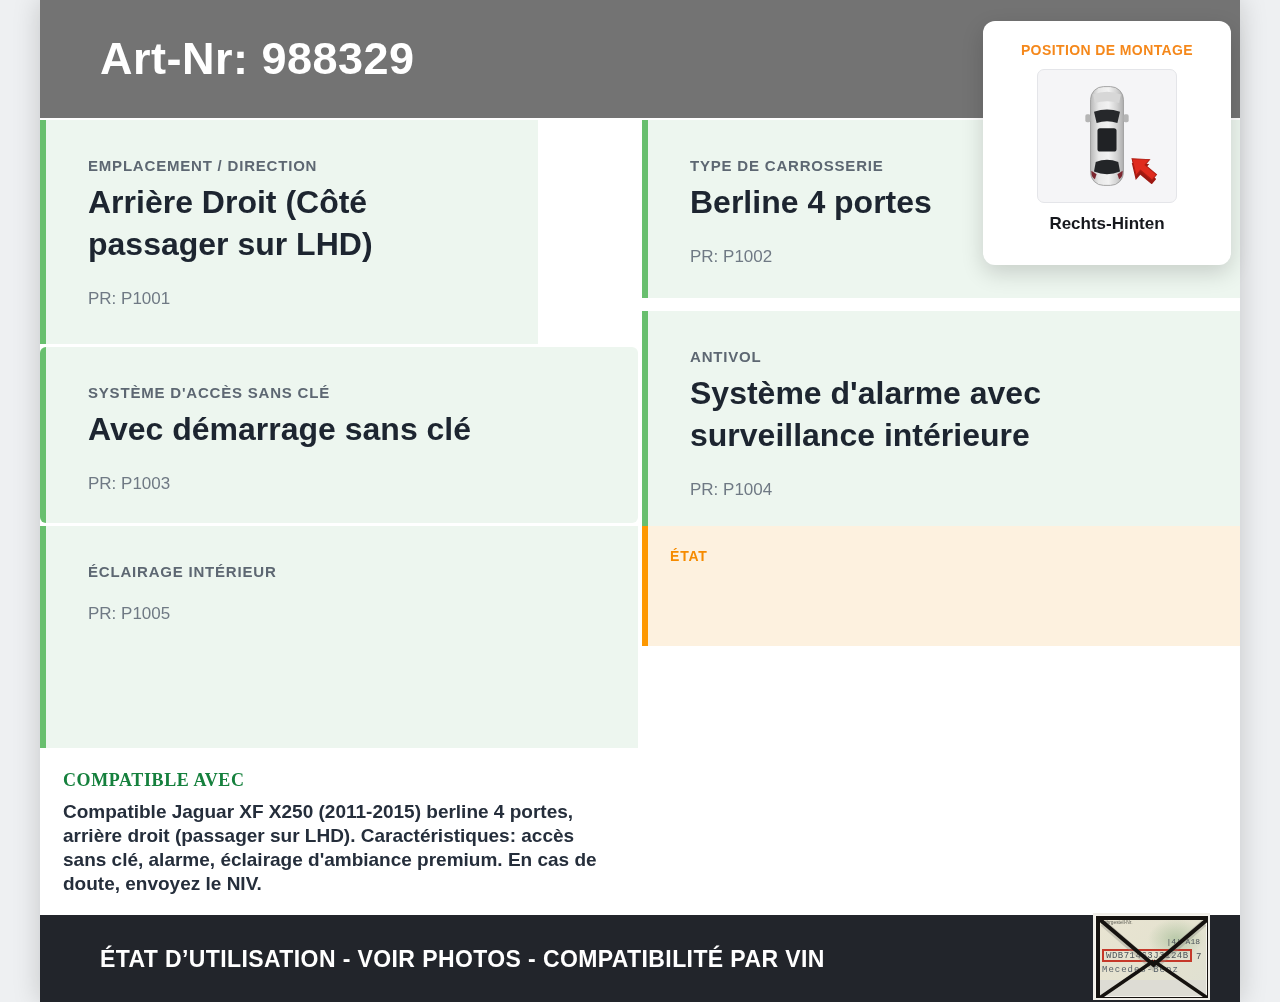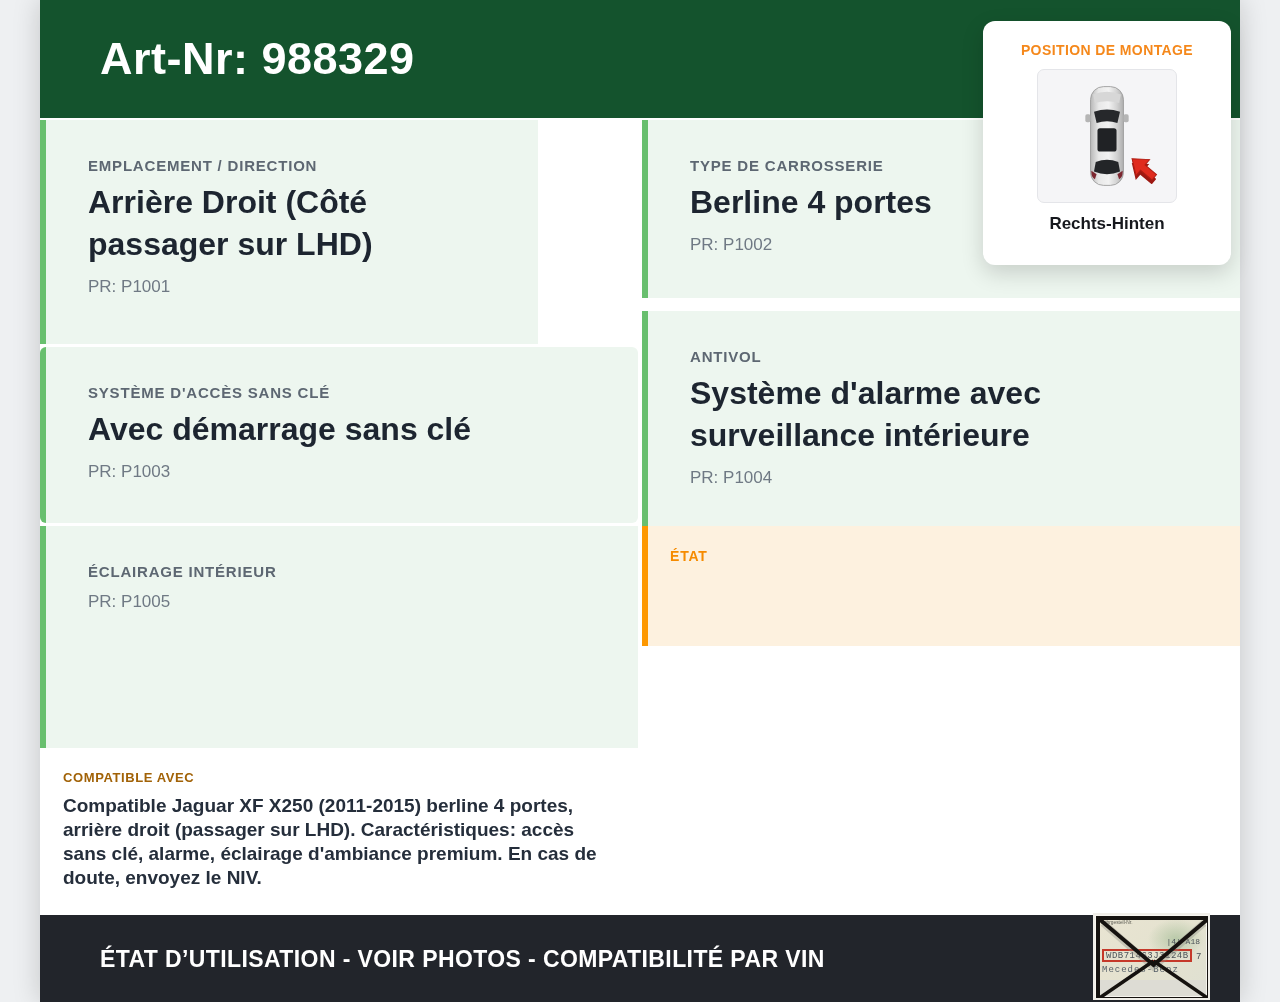--- a/index.html
+++ b/index.html
@@ -1,49 +1,49 @@
 <!DOCTYPE html>
 <html><head>
 <meta charset="utf-8">
 <style>
   * { margin:0; padding:0; box-sizing:border-box; }
   html,body { width:1280px; height:1002px; background:#eef0f2; font-family:"Liberation Sans", sans-serif; overflow:hidden; }
   .page { position:relative; width:1200px; height:1002px; margin-left:40px; background:#ffffff; box-shadow:0 0 26px rgba(0,0,0,.18); }
 
   
-  .header { position:absolute; left:0; top:0; width:1200px; height:118px; background:#14532d; }
+  .header { position:absolute; left:0; top:0; width:1200px; height:118px; background:#737373; }
   .art-title { position:absolute; left:60px; top:50%; transform:translateY(-50%); color:#ffffff; font-size:45px; font-weight:800; letter-spacing:.5px; }
 
   
   .pos-card { position:absolute; left:943px; top:21px; width:248px; height:244px; background:#ffffff; border-radius:12px; box-shadow:0 8px 22px rgba(0,0,0,.16); z-index:6; text-align:center; }
   .pos-card-title { margin-top:21px; color:#f5881b; font-size:14px; font-weight:800; letter-spacing:.4px; }
   .pos-imgbox { width:140px; height:134px; margin:11px auto 0; background:#f5f5f7; border:1px solid #e4e5e9; border-radius:7px; position:relative; overflow:hidden; }
   .pos-imgbox svg.car { position:absolute; left:50%; top:50%; transform:translate(-50%,-50%); }
   .arrow-wrap { position:absolute; right:14px; bottom:18px; width:34px; height:30px; }
   .pos-label { margin-top:11px; color:#16181d; font-size:17px; font-weight:700; }
 
   
   .card { position:absolute; background:#edf6ef; border-left:6px solid #68bf6e; padding:37px 40px 0 42px; }
   .card .label { color:#5d6772; font-size:15px; font-weight:700; letter-spacing:.8px; }
   .card .title { margin-top:7px; color:#1d2530; font-size:32px; font-weight:700; line-height:42px; }
-  .card .pr { margin-top:12px; color:#6f7984; font-size:17px; }
+  .card .pr { margin-top:24px; color:#6f7984; font-size:17px; }
   .card-l1 { left:0;   top:120px; width:498px; height:224px; }
   .card-l2 { left:0;   top:347px; width:598px; height:176px;border-radius:6px; }
   .card-l3 { left:0;   top:526px; width:598px; height:222px; }
   .card-r1 { left:602px; top:120px; width:598px; height:178px; }
   .card-r2 { left:602px; top:311px; width:598px; height:222px; }
 
   
   .etat-card { position:absolute; left:602px; top:526px; width:598px; height:120px; background:#fdf1df; border-left:6px solid #fd9801; padding:22px 40px 0 22px; }
   .etat-card .label { color:#f68b00; font-size:14px; font-weight:800; letter-spacing:.8px; }
   .etat-card .value { margin-top:7px; color:#424c59; font-size:21px; font-weight:700; }
 
   
   .compat-card { position:absolute; left:0; top:752px; width:598px; height:158px; background:#ffffff; padding:18px 22px 0 23px; }
-  .compat-card .label { color:#a16207; font-size:13px; font-weight:700; letter-spacing:.6px; }
+  .compat-card .label { color:#15803d; font-size:18px; font-weight:700; letter-spacing:.6px;font-family:Liberation Serif, serif; }
   .compat-card .text { margin-top:9px; color:#252e3b; font-size:19px; font-weight:700; line-height:24px; max-width:552px; }
 
   
   .footer { position:absolute; left:0; top:915px; width:1200px; height:87px; background:#22252b;padding-left:28px; }
   .footer-text { position:absolute; left:60px; top:50%; transform:translateY(-50%); color:#ffffff; font-size:23px; font-weight:700; letter-spacing:.4px; white-space:nowrap; }
 
   
   .vin-img { position:absolute; left:1053px; top:913px; width:117px; height:87px; background:#f6f4ee; border:2px solid #f0eee8; z-index:7; overflow:hidden; }
   .vin-doc { position:absolute; inset:2px; background:linear-gradient(135deg,#e9e4d2 0%,#e4e2cf 55%,#dfe0d2 100%); }
   .vin-blotch { position:absolute; right:2px; top:2px; width:56px; height:40px; background:radial-gradient(closest-side,#b9c9a9 0%,rgba(185,201,169,0) 100%); }

